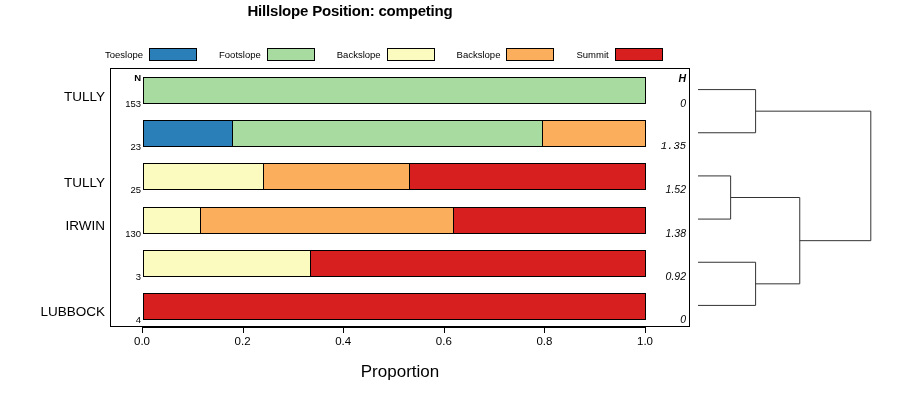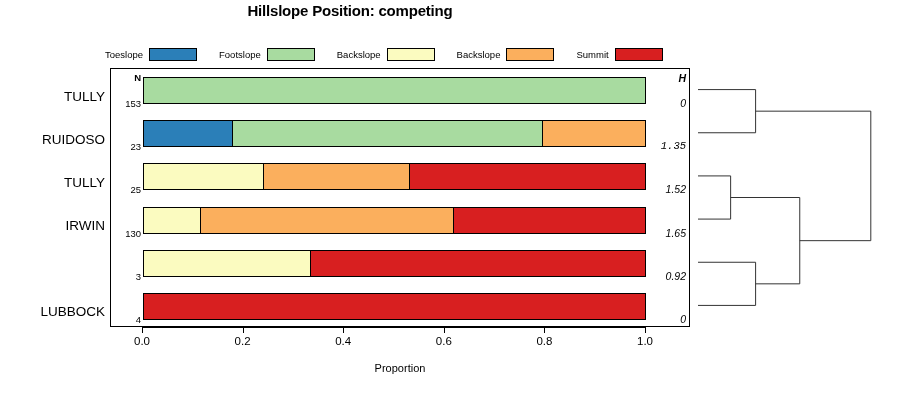--- a/index.html
+++ b/index.html
@@ -179,21 +179,21 @@
     margin-left: -20px;
     text-align: center;
     font-size: 11.5px;
   }
   #x-axis-title {
     position: absolute;
     left: 110px;
     top: 362px;
     width: 580px;
     text-align: center;
-    font-size: 11px;
+    font-size: 17px;
   }
 
   
   #dendrogram {
     position: absolute;
     left: 690px;
     top: 68px;
     width: 210px;
     height: 259px;
   }
@@ -221,21 +221,20 @@
     <span class="legend-swatch" style="background: rgb(251, 175, 93);"></span>
   </div>
   <div class="legend-entry">
     <span class="legend-label">Summit</span>
     <span class="legend-swatch" style="background: rgb(216, 31, 32);"></span>
   </div>
 </div>
 
 <div id="row-labels">
     <div class="row-label" style="top: 12.5833px;">TULLY</div>
-    <div class="row-label" style="top: 55.75px;">RUIDOSO</div>
     <div class="row-label" style="top: 98.9167px;">TULLY</div>
     <div class="row-label" style="top: 142.083px;">IRWIN</div>
     <div class="row-label" style="top: 228.417px;">LUBBOCK</div>
   </div>
 
 <div id="plot-panel">
   <div id="n-header">N</div>
   <div id="h-header">H</div>
 <div class="bar-row" style="top: 0px;">
       <div class="bar-track">
@@ -262,21 +261,21 @@
       <div class="n-value" style="top: 29.1667px;">25</div>
       <div class="h-value" style="top: 28.1667px;">1.52</div>
     </div>
     <div class="bar-row" style="top: 129.5px;">
       <div class="bar-track">
         <div class="seg" style="width: 11.3%; background: rgb(251, 251, 192);"></div>
         <div class="seg" style="width: 50.5%; background: rgb(251, 175, 93);"></div>
         <div class="seg" style="width: 38.2%; background: rgb(216, 31, 32);"></div>
       </div>
       <div class="n-value" style="top: 29.1667px;">130</div>
-      <div class="h-value" style="top: 28.1667px;">1.65</div>
+      <div class="h-value" style="top: 28.1667px;">1.38</div>
     </div>
     <div class="bar-row" style="top: 172.667px;">
       <div class="bar-track">
         <div class="seg" style="width: 33.3%; background: rgb(251, 251, 192);"></div>
         <div class="seg" style="width: 66.7%; background: rgb(216, 31, 32);"></div>
       </div>
       <div class="n-value" style="top: 29.1667px;">3</div>
       <div class="h-value" style="top: 28.1667px;">0.92</div>
     </div>
     <div class="bar-row" style="top: 215.833px;">

